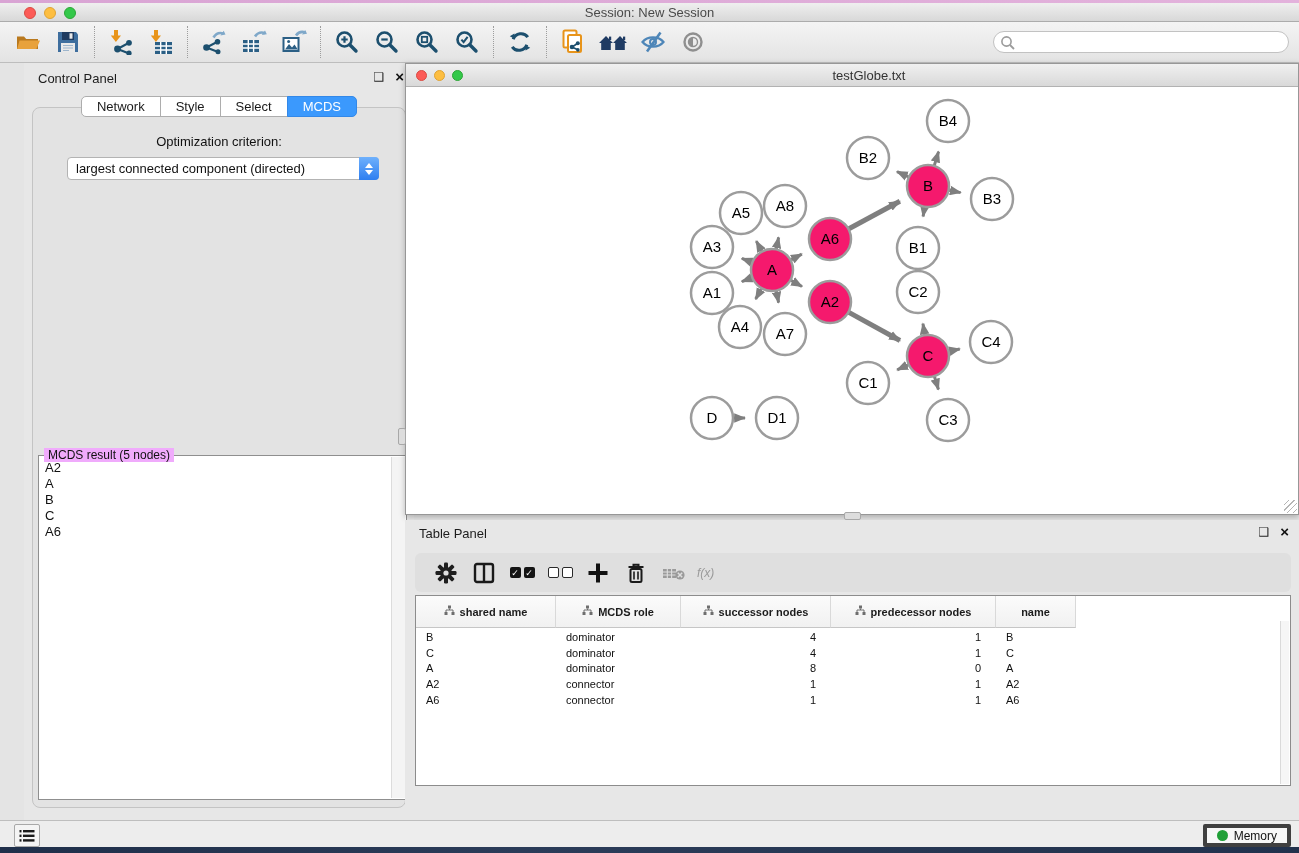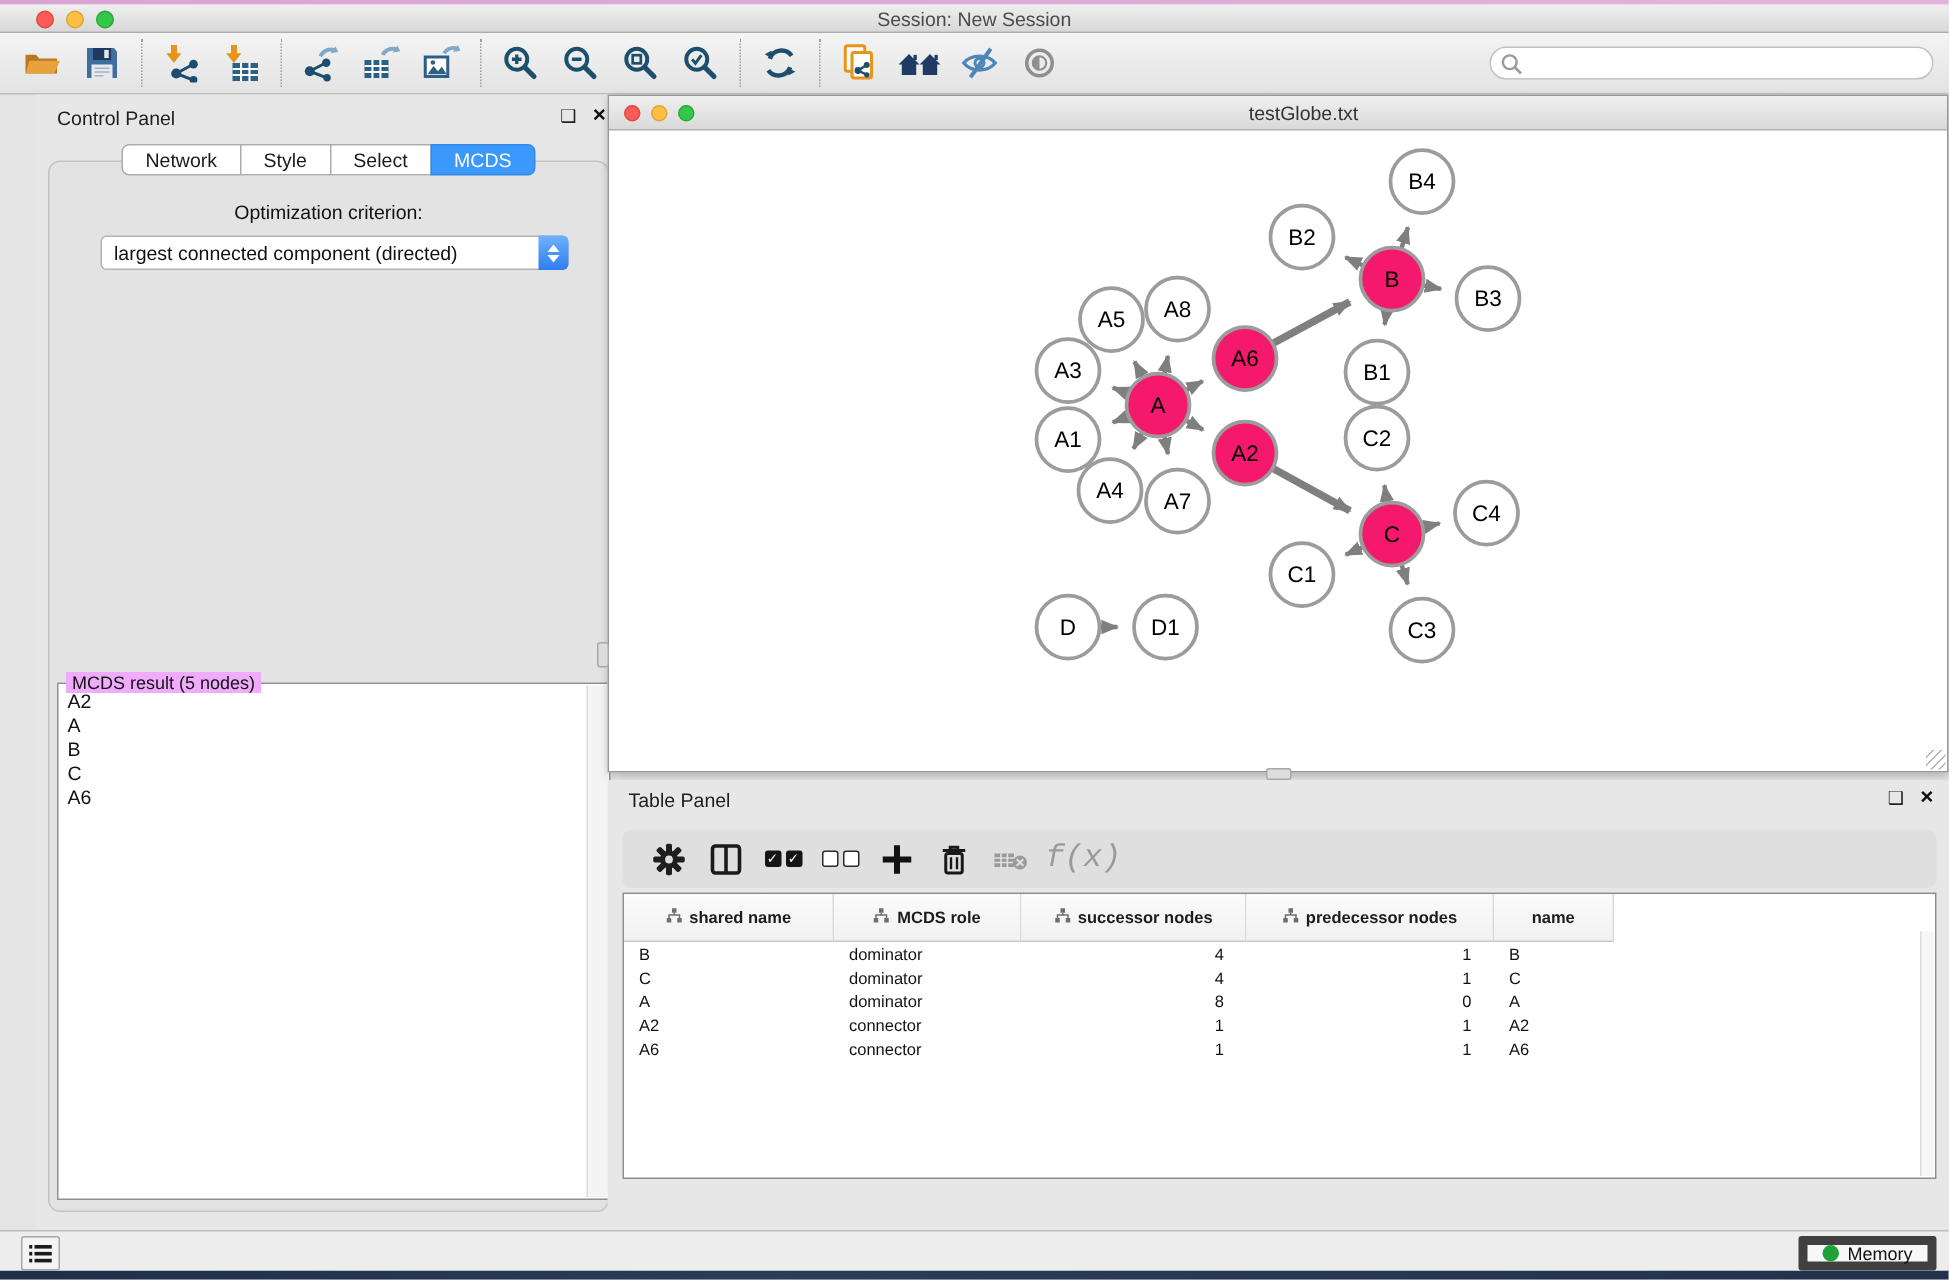--- a/index.html
+++ b/index.html
@@ -90,21 +90,21 @@
 
   
   #table-panel { left:405px; top:520px; width:894px; height:300px; background:#e7e7e7; }
   #tp-toolbar { position:absolute; left:10px; right:8px; top:33px; height:39px;
     background:#dfdfdf; border-radius:6px; display:flex; align-items:center; padding-left:12px; }
   .tp-icon { width:38px; height:36px; display:flex; align-items:center; justify-content:center; }
   .cb { width:11px; height:11px; border-radius:2px; display:inline-flex; align-items:center; justify-content:center; }
   .cb.checked { background:#151515; color:#fff; font-size:9px; font-weight:bold; }
   .cb.unchecked { background:#fff; border:1.5px solid #2a2a2a; }
   .cb + .cb { margin-left:3px; }
-  #fx-label { font-family:Liberation Mono, monospace; font-style:italic; font-size:21px; color:#9a9a9a; margin-left:4px; }
+  #fx-label { font-family:Liberation Sans, sans-serif; font-style:italic; font-size:12px; color:#9a9a9a; margin-left:4px; }
 
   #tp-table { position:absolute; left:10px; right:8px; top:75px; bottom:34px;
     background:#fff; border:1px solid #8c8c8c; overflow:hidden; }
   #tp-header { display:flex; height:32px;font-weight:bold; }
   .th { background:linear-gradient(#fbfbfb,#f1f1f1); border-right:1px solid #d9d9d9;
     border-bottom:1px solid #c6c6c6; display:flex; align-items:center; justify-content:center;
     gap:5px; font-size:11px; color:#1c1c1c; }
   .th.filler { background:#fff; border-right:none; border-bottom:none; flex:1; }
   .tr { display:flex; height:15.7px; }
   .td { font-size:11px; line-height:15.7px; color:#111; white-space:nowrap; overflow:hidden; }
@@ -113,21 +113,21 @@
   #tp-scroll { position:absolute; right:1px; top:25px; bottom:1px; width:9px;
     background:#f6f6f6; border-left:1px solid #dadada; }
   #tp-tabs { position:absolute; bottom:8px; width:100%; display:flex; justify-content:center; }
 
   
   #status-bar { left:0; top:820px; width:1299px; height:27px; background:#ededed; border-top:1px solid #bebebe; }
   #list-btn { position:absolute; left:14px; top:3px; width:26px; height:23px;
     border:1px solid #a8a8a8; background:#f4f4f4; border-radius:2px;
     display:flex; align-items:center; justify-content:center; }
   #memory-btn { position:absolute; right:8px; top:3px; height:23px; padding:0 10px;
-    border:6px solid #404040; background:#f7f7f7; border-radius:2px;
+    border:4px solid #404040; background:#f7f7f7; border-radius:2px;
     display:flex; align-items:center; gap:6px; font-size:12px; color:#111; }
   #memory-dot { width:11px; height:11px; border-radius:50%; }
 </style>
 </head>
 <body>
 
 <div id="wall-top" class="abs"></div>
 <div id="wall-bottom" class="abs"></div>
 
 <div id="titlebar" class="abs">

